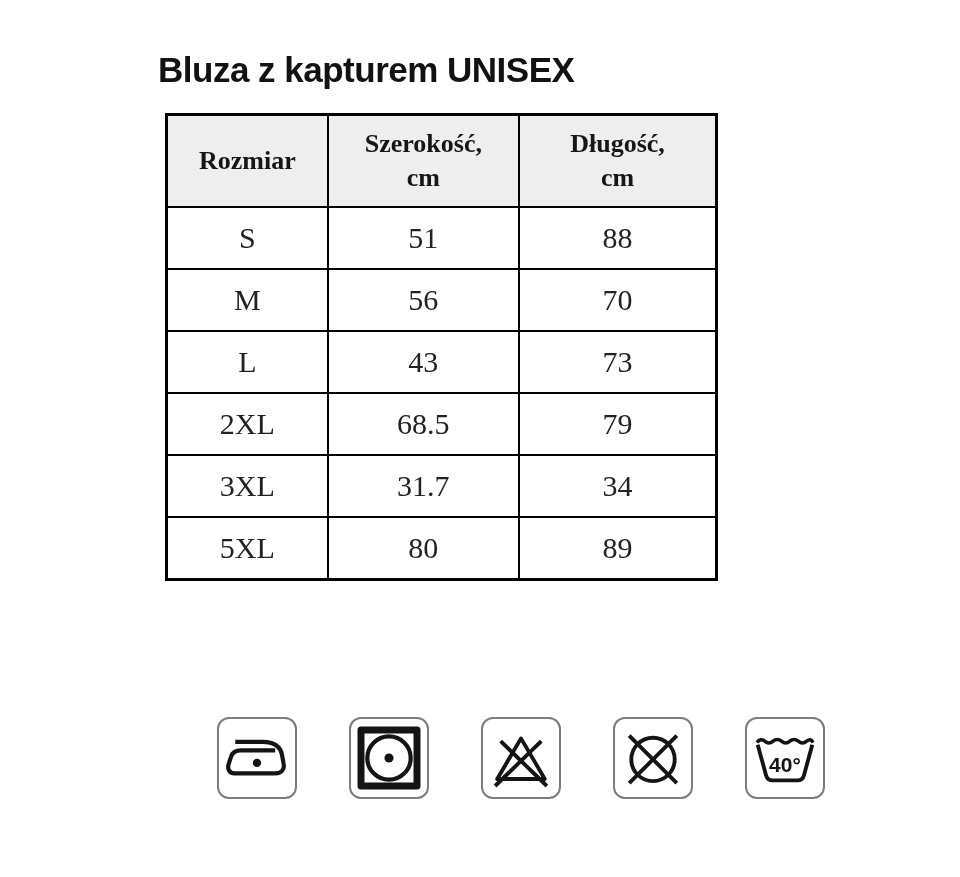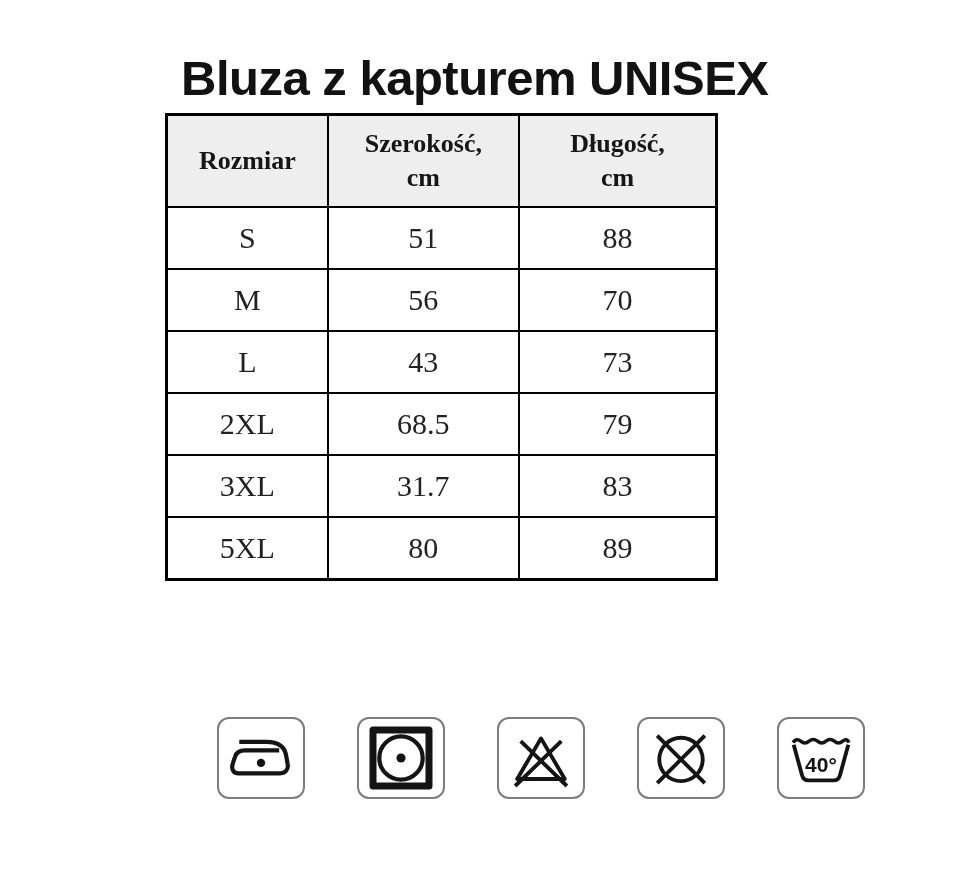--- a/index.html
+++ b/index.html
@@ -7,23 +7,23 @@
     position: relative;
     width: 960px;
     height: 877px;
     background: #ffffff;
     font-family: "Liberation Sans", "DejaVu Sans", sans-serif;
     color: #1c1c1c;
     overflow: hidden;
   }
   .title {
     position: absolute;
-    left: 181px;
+    left: 158px;
     top: 50px;
-    font-size: 49px;
+    font-size: 35px;
     font-weight: bold;
     letter-spacing: -0.5px;
     color: #121212;
     white-space: nowrap;
   }
   table.size-table {
     position: absolute;
     left: 165px;
     top: 113px;
     width: 553px;
@@ -59,21 +59,21 @@
   col.c3 { width: 35.9%; }
   .care-row {
     position: absolute;
     left: 177px;
     top: 717px;
     display: flex;
     gap: 12px;
   }
   .care-box {
     box-sizing: border-box;
-    width: 88px;
+    width: 80px;
     height: 82px;
     background: #ffffff;
     border: 2px solid #7d7d7d;
     border-radius: 12px;
     display: flex;
     align-items: center;
     justify-content: center;
     margin-left: 40px;
   }
   .care-box svg { width: 70px; height: 72px; display: block; }
@@ -130,21 +130,21 @@
         <td>73</td>
       </tr>
       <tr>
         <td>2XL</td>
         <td>68.5</td>
         <td>79</td>
       </tr>
       <tr>
         <td>3XL</td>
         <td>31.7</td>
-        <td>83</td>
+        <td>34</td>
       </tr>
       <tr>
         <td>5XL</td>
         <td>80</td>
         <td>89</td>
       </tr>
     </tbody>
   </table>
 
   <div class="care-row">

